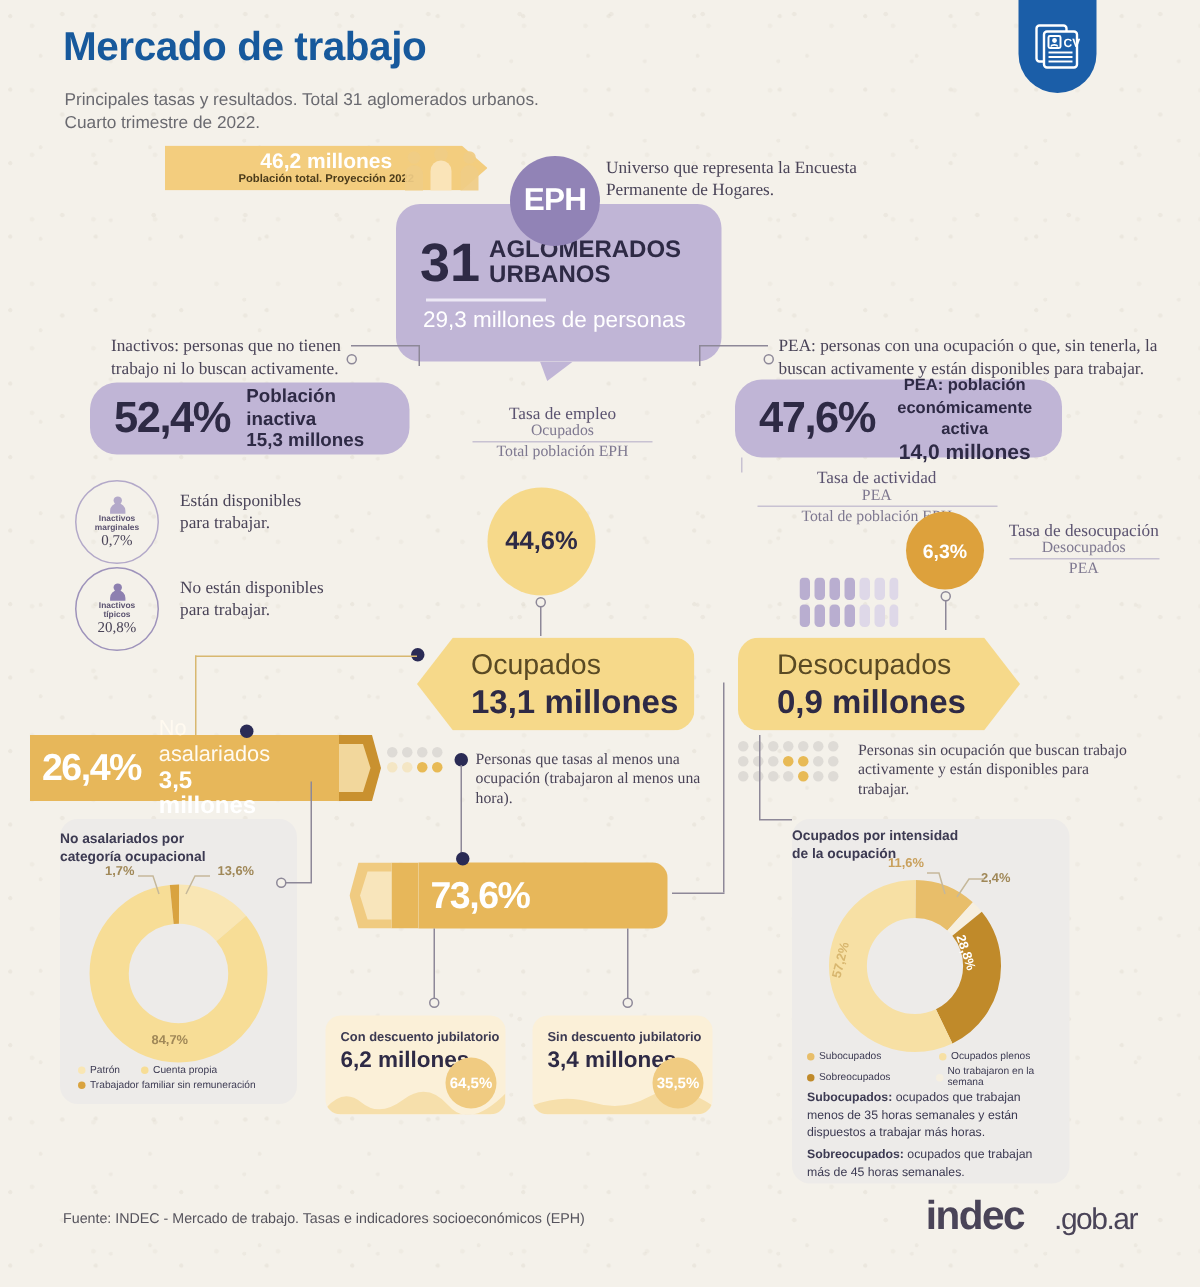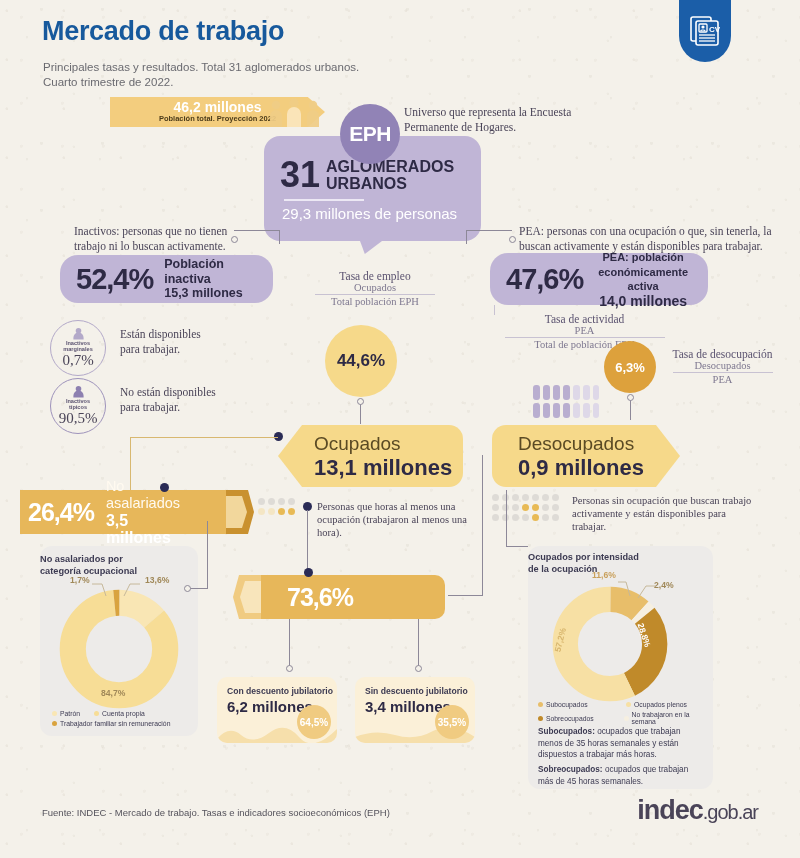--- a/index.html
+++ b/index.html
@@ -110,21 +110,21 @@
   .pbar .txt { font-size:12.5px; font-weight:bold; color:#2e2a45; line-height:14.5px; }
 
   
   .inac-c {
     position:absolute; width:56px; height:56px; border-radius:50%;
     border:1.6px solid #b3a9c9; display:flex; flex-direction:column;
     align-items:center; justify-content:center; gap:0px;
   }
   .inac-c .ic { width:13px; height:13px; }
   .inac-c .t { font-size:5.6px; font-weight:bold; color:#5b5370; line-height:6.4px; text-align:center; }
-  .inac-c .p { font-size:15px; color:#4a4458; font-family:"Liberation Serif",serif; }
+  .inac-c .p { font-size:10px; color:#4a4458; font-family:"Liberation Serif",serif; }
 
   
   .formula { position:absolute; text-align:center; font-family:"Liberation Serif", serif; color:#7e7890; }
   .formula .ft { font-size:11.5px; color:#5b5370; }
   .formula .fn { font-size:10.5px; }
   .formula .fline { height:1px; background:#c8c2d2; margin:1px auto; }
   .formula .fd { font-size:10.5px; }
 
   
   .circ {
@@ -183,21 +183,21 @@
   }
 
   
   .dots { position:absolute; display:grid; gap:3px; }
   .dots span { width:7px; height:7px; border-radius:50%; display:block; }
 
   
   .source { position:absolute; left:42px; top:807px; font-size:9.5px; color:#55535c; }
   .indec { position:absolute; right:42px; top:795px; font-size:27px; color:#4a4458; letter-spacing:-1px; }
   .indec b { font-weight:bold; }
-  .indec span { font-size:20px; }
+  .indec span { font-size:20px;margin-left:20px; }
 </style>
 </head>
 <body>
 
 <div class="stage">
   <div class="texture"></div>
 
   <div class="title">Mercado de trabajo</div>
   <div class="subtitle">
     <div>Principales tasas y resultados. Total 31 aglomerados urbanos.</div>
@@ -281,21 +281,21 @@
     <div>para trabajar.</div>
   </div>
 
   <div class="inac-c" style="left:50px; top:378px; border-color:#9e93bb;">
     <svg class="ic" viewBox="0 0 14 14">
       <circle cx="7" cy="4" r="3" fill="#8d80b0"></circle>
         <path d="M1.5 13.5v-2a5.5 5.5 0 0 1 11 0v2z" fill="#8d80b0"></path>
     </svg>
     <div class="t">Inactivos</div>
     <div class="t">típicos</div>
-    <div class="p">90,5%</div>
+    <div class="p">20,8%</div>
   </div>
   <div class="note" style="left:120px; top:385px;">
     <div>No están disponibles</div>
     <div>para trabajar.</div>
   </div>
 
   <div class="note" style="left:519px; top:224px; width:275px;">PEA: personas con una ocupación o que, sin tenerla, la buscan activamente y están disponibles para trabajar.</div>
 
   <div class="pbar purple" style="left:490px; top:253px; width:218px; height:52px;">
     <span class="pct">47,6%</span>
@@ -362,21 +362,21 @@
   </svg>
 
   <div class="tag left" style="left:278px; top:425px; width:185px;">
     <div class="t1">Ocupados</div>
     <div class="t2">13,1 millones</div>
   </div>
   <div class="pin-f" style="left:274px; top:432px;"></div>
   <div class="ln h gold" style="left:130px; top:437px; width:148px;"></div>
   <div class="ln v gold" style="left:130px; top:437px; height:72px;"></div>
 
-  <div class="note" style="left:317px; top:500px; width:165px; font-size:10.5px; line-height:13px;">Personas que horas al menos una ocupación (trabajaron al menos una hora).</div>
+  <div class="note" style="left:317px; top:500px; width:165px; font-size:10.5px; line-height:13px;">Personas que tasas al menos una ocupación (trabajaron al menos una hora).</div>
   <div class="pin-f" style="left:303px; top:502px;"></div>
   <div class="ln v" style="left:307px; top:510px; height:80px;"></div>
 
   <div class="dots" style="left:258px; top:498px; grid-template-columns:repeat(4,7px);">
     <span style="background:#dedbd6"></span>
       <span style="background:#dedbd6"></span>
       <span style="background:#dedbd6"></span>
       <span style="background:#dedbd6"></span>
     <span style="background:#f4e6c4"></span>
       <span style="background:#f4e6c4"></span>

